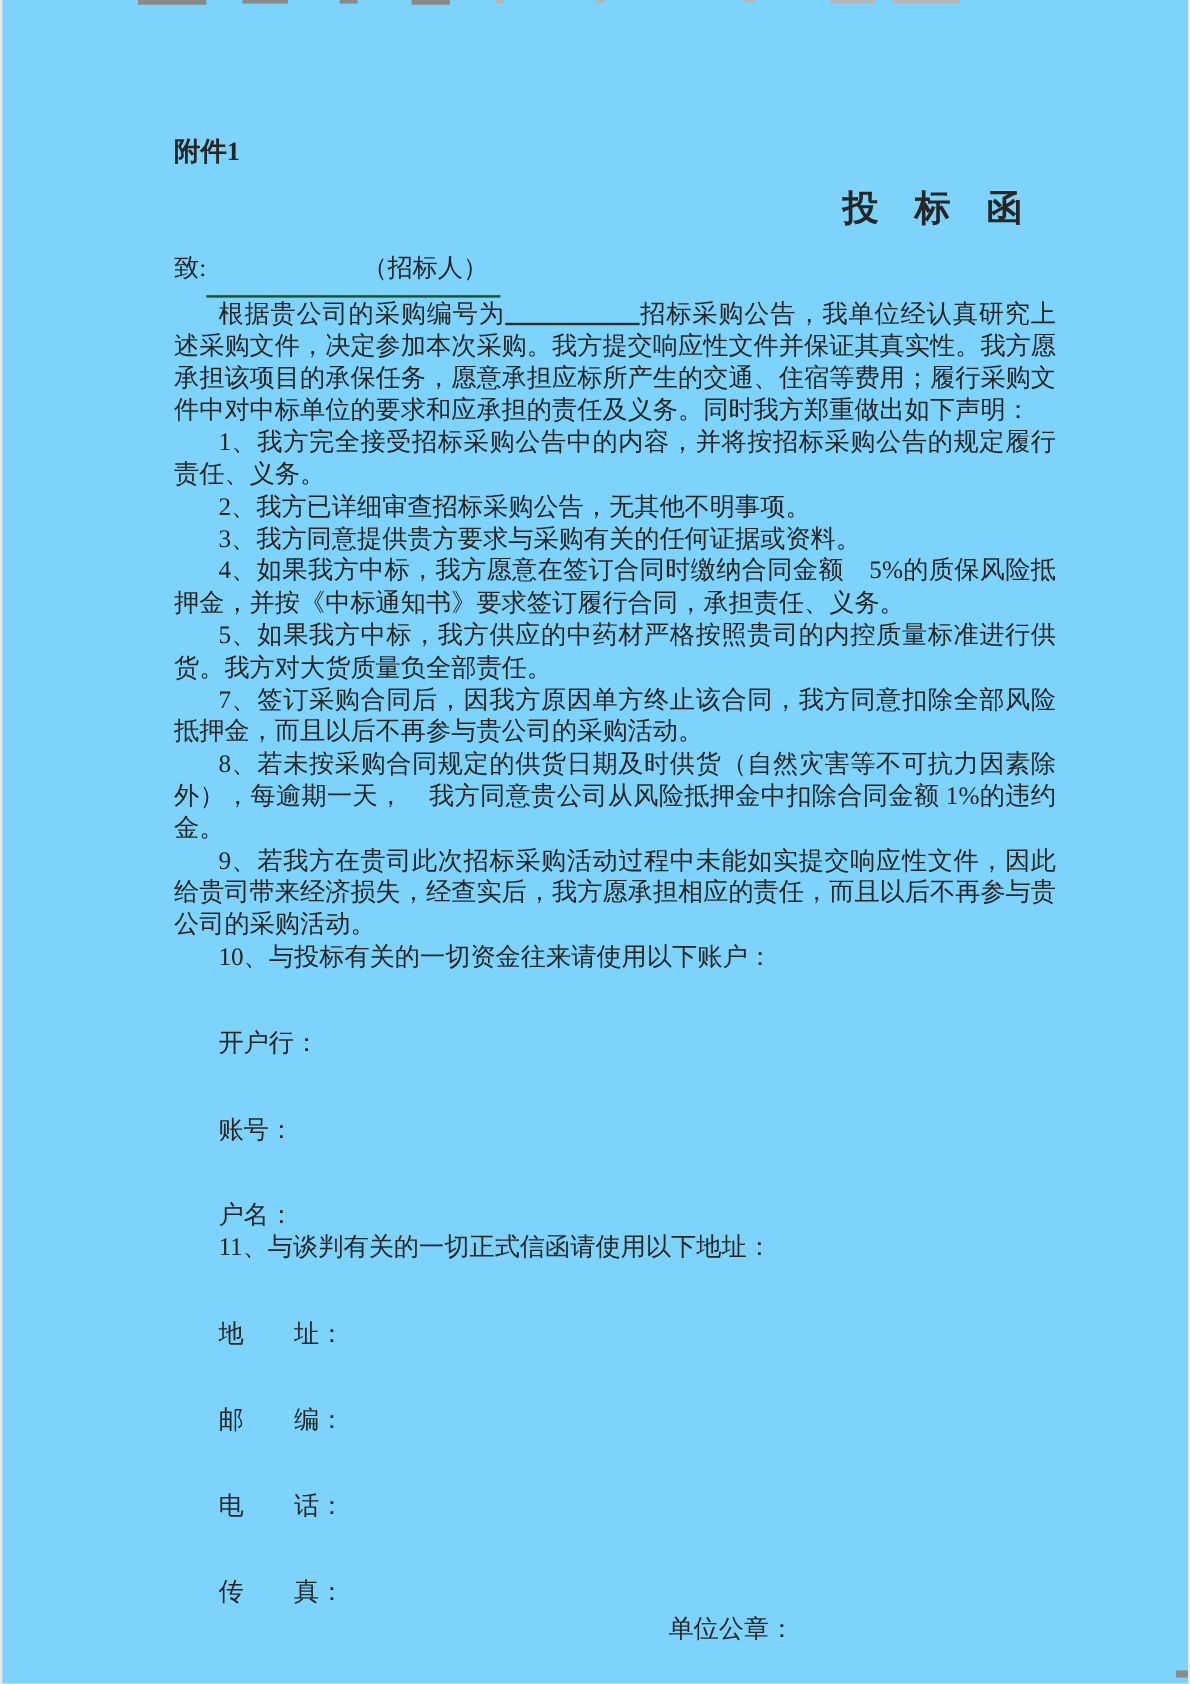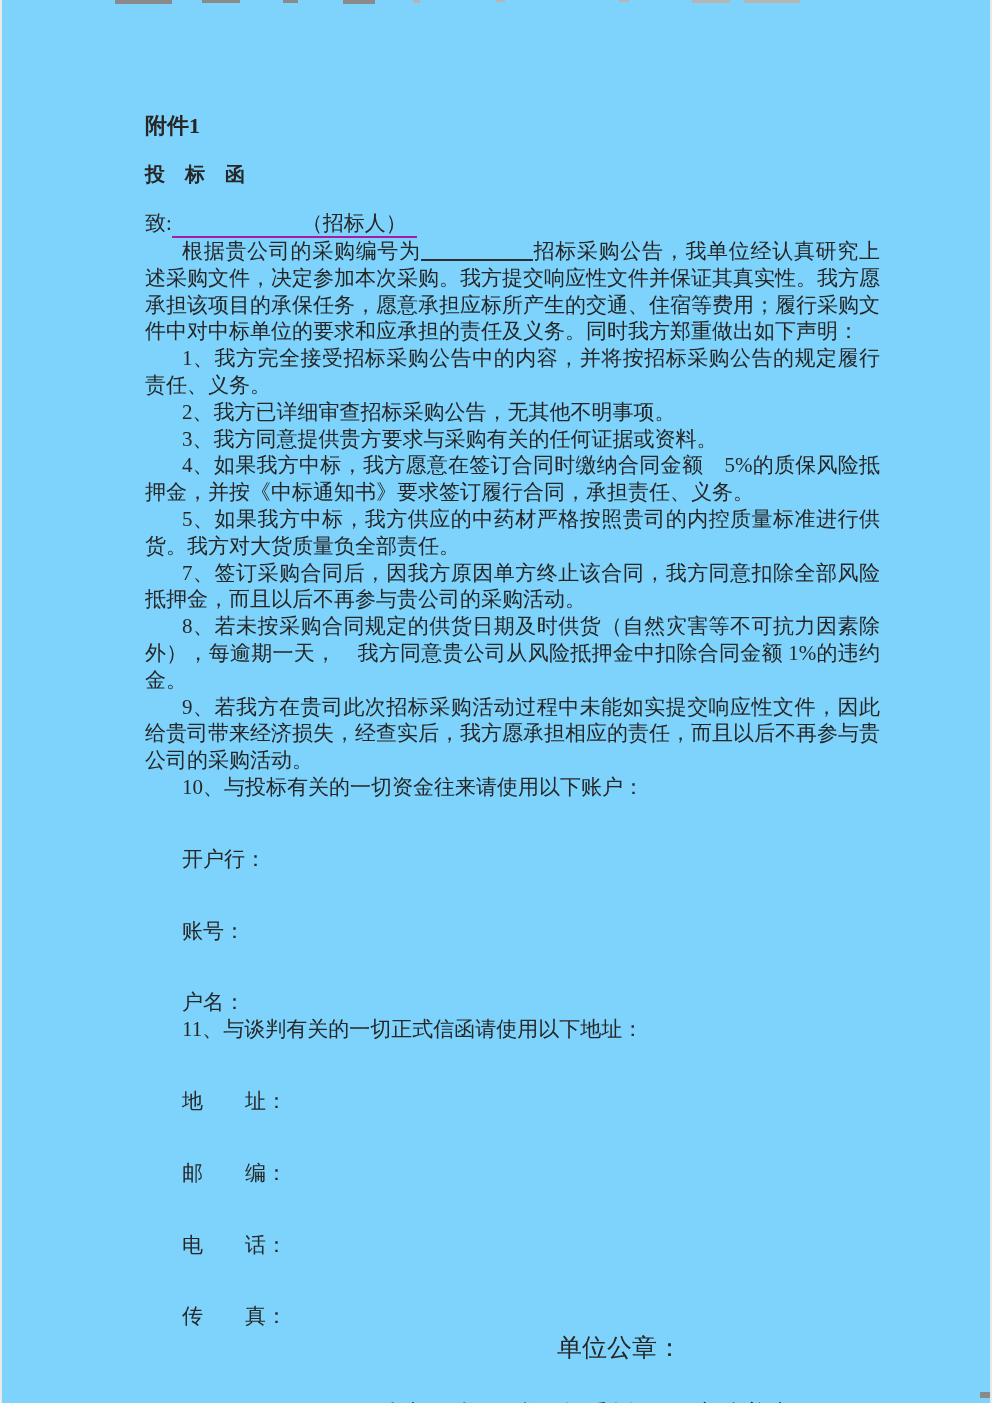--- a/index.html
+++ b/index.html
@@ -4,39 +4,39 @@
 <style>
   html,body{margin:0;padding:0;background:#e8e8e8;}
   .page{
     position:relative;width:988px;height:1403px;background:#7dd3fc;
     font-family:"Liberation Serif","DejaVu Serif",serif;color:#262626;
     overflow:hidden;margin:0 auto;
   }
   .content{position:absolute;left:143px;top:112px;width:735px;}
   .attachment{font-size:22px;font-weight:bold;line-height:27px;}
   .title{
-    font-size:20px;font-weight:bold;text-align:left;
+    font-size:30px;font-weight:bold;text-align:right;
     margin:17px 28px 0 0;line-height:36px;
   }
   .salutation{margin-top:18px;font-size:21px;line-height:27px;}
   .sal-underline{
-    display:inline-block;border-bottom:2px solid #a21caf;
-    padding-right:10px;padding-bottom:1px;line-height:24px;
+    display:inline-block;border-bottom:2px solid #14532d;
+    padding-right:10px;padding-bottom:11px;line-height:24px;
   }
   .blank-addressee{display:inline-block;width:130px;height:1px;}
   .para{
     margin:0;font-size:21px;line-height:26.8px;
     text-align:justify;text-justify:inter-ideograph;text-indent:37px;
   }
   .blank-number{
     display:inline-block;width:112px;height:16px;
     border-bottom:2px solid #2e2e2e;vertical-align:-3px;
   }
   .field-line{font-size:21px;line-height:26.8px;padding-left:37px;margin-top:45px;}
-  .sig{font-size:25px;line-height:27px;}
+  .sig{font-size:21px;line-height:27px;}
   .sig-seal{margin-top:4px;padding-left:412px;}
   .sig-legal{margin-top:40px;padding-left:232px;}
   .sig-date{margin-top:28px;padding-left:440px;}
   
   .artifact{position:absolute;background:#8a8a8a;}
   .artifact.light{background:#b5b5b5;}
   .artifact.edge{background:#d9d9d9;}
 </style>
 </head>
 <body>

